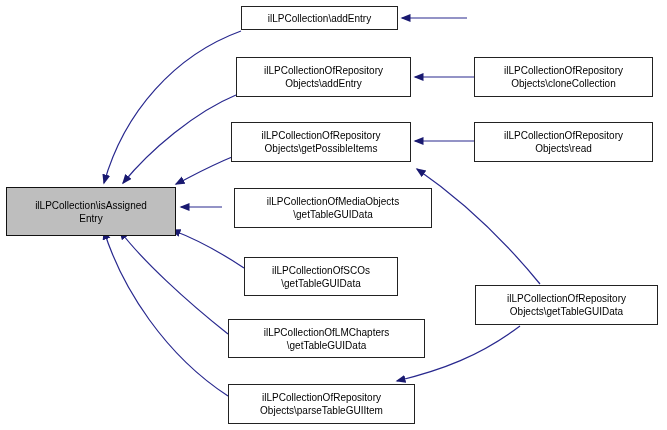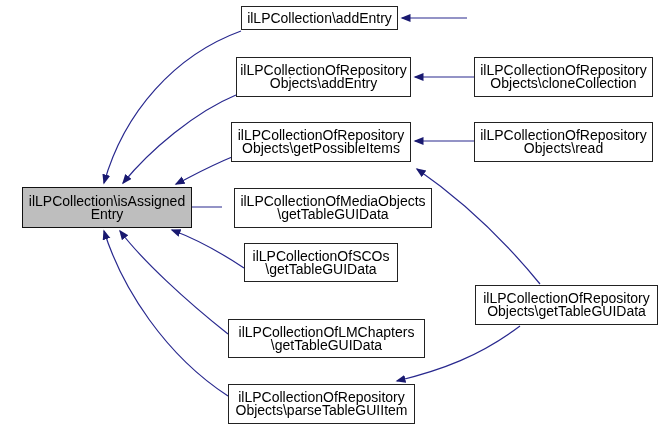--- a/index.html
+++ b/index.html
@@ -5,21 +5,21 @@
   html,body{margin:0;padding:0;background:#ffffff;}
   .stage{
     position:relative;width:667px;height:430px;background:#ffffff;
     font-family:"Liberation Sans",sans-serif;overflow:hidden;
   }
   .edges{position:absolute;left:0;top:0;width:667px;height:430px;z-index:1;}
   .node{
     position:absolute;z-index:2;box-sizing:border-box;
     display:flex;align-items:center;justify-content:center;
     text-align:center;white-space:pre-line;
-    font-size:14px;line-height:13px;color:#000000;
+    font-size:10px;line-height:13px;color:#000000;
     background:#ffffff;border:1px solid #222222;
     cursor:pointer;
   }
   .node.highlight{background:#bebebe;border-color:#111111;}
 </style>
 </head>
 <body>
 
 <div class="stage">
 
@@ -38,42 +38,42 @@
       <path d="M 228,334 C 185,300 142,260 120,231" marker-end="url(#arr)"></path>
       <path d="M 228,396 C 165,355 122,288 104,231" marker-end="url(#arr)"></path>
       <path d="M 467,18 L 402,18" marker-end="url(#arr)"></path>
       <path d="M 474,77 L 415,77" marker-end="url(#arr)"></path>
       <path d="M 474,141 L 415,141" marker-end="url(#arr)"></path>
       <path d="M 540,284 C 500,235 456,196 417,169" marker-end="url(#arr)"></path>
       <path d="M 520,326 C 480,356 442,370 397,381" marker-end="url(#arr)"></path>
     </g>
   </svg>
 
-  <div class="node highlight" style="left:22px;top:187px;width:170px;height:41px;">ilLPCollection\isAssigned
+  <div class="node highlight" style="left:6px;top:187px;width:170px;height:49px;">ilLPCollection\isAssigned
 Entry</div>
 
   <div class="node" style="left:241px;top:6px;width:157px;height:24px;">ilLPCollection\addEntry</div>
 
 
   <div class="node" style="left:236px;top:57px;width:175px;height:40px;">ilLPCollectionOfRepository
 Objects\addEntry</div>
 
   <div class="node" style="left:474px;top:57px;width:179px;height:40px;">ilLPCollectionOfRepository
 Objects\cloneCollection</div>
 
   <div class="node" style="left:231px;top:122px;width:180px;height:40px;">ilLPCollectionOfRepository
 Objects\getPossibleItems</div>
 
   <div class="node" style="left:474px;top:122px;width:179px;height:40px;">ilLPCollectionOfRepository
 Objects\read</div>
 
   <div class="node" style="left:234px;top:188px;width:198px;height:40px;">ilLPCollectionOfMediaObjects
 \getTableGUIData</div>
 
-  <div class="node" style="left:244px;top:243px;width:154px;height:39px;">ilLPCollectionOfSCOs
+  <div class="node" style="left:244px;top:257px;width:154px;height:39px;">ilLPCollectionOfSCOs
 \getTableGUIData</div>
 
   <div class="node" style="left:228px;top:319px;width:197px;height:39px;">ilLPCollectionOfLMChapters
 \getTableGUIData</div>
 
   <div class="node" style="left:228px;top:384px;width:187px;height:40px;">ilLPCollectionOfRepository
 Objects\parseTableGUIItem</div>
 
   <div class="node" style="left:475px;top:285px;width:183px;height:40px;">ilLPCollectionOfRepository
 Objects\getTableGUIData</div>

